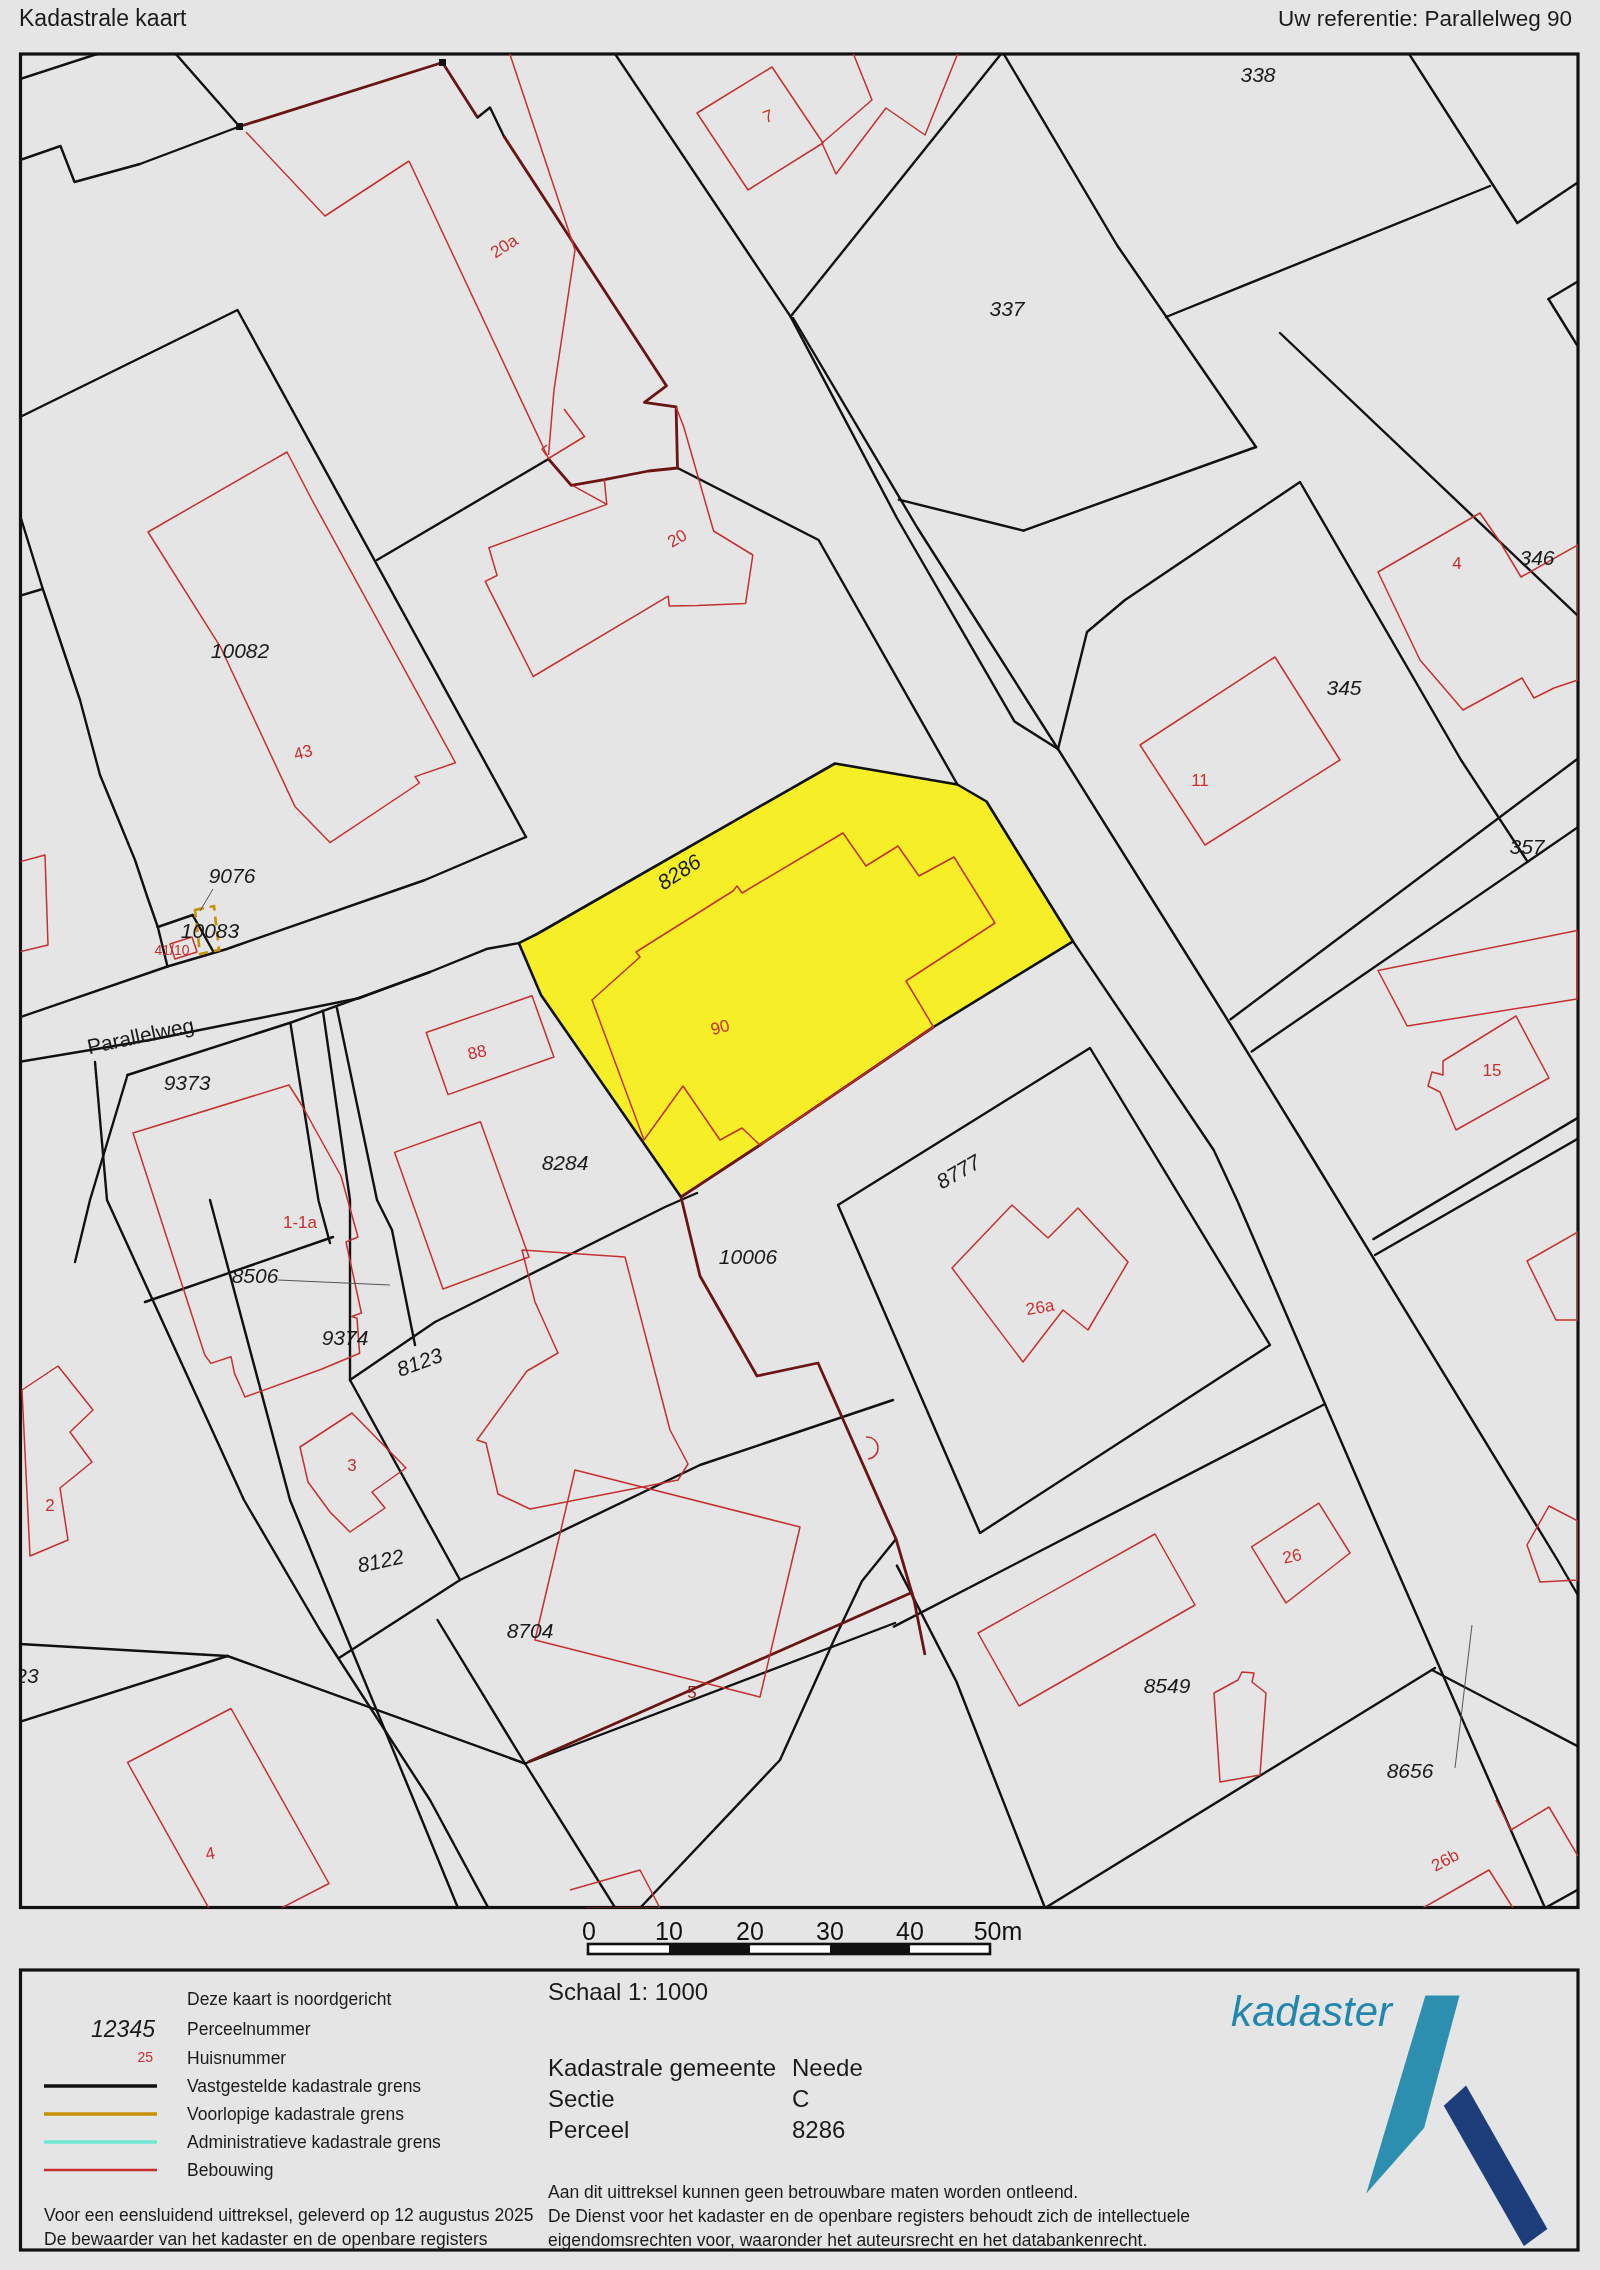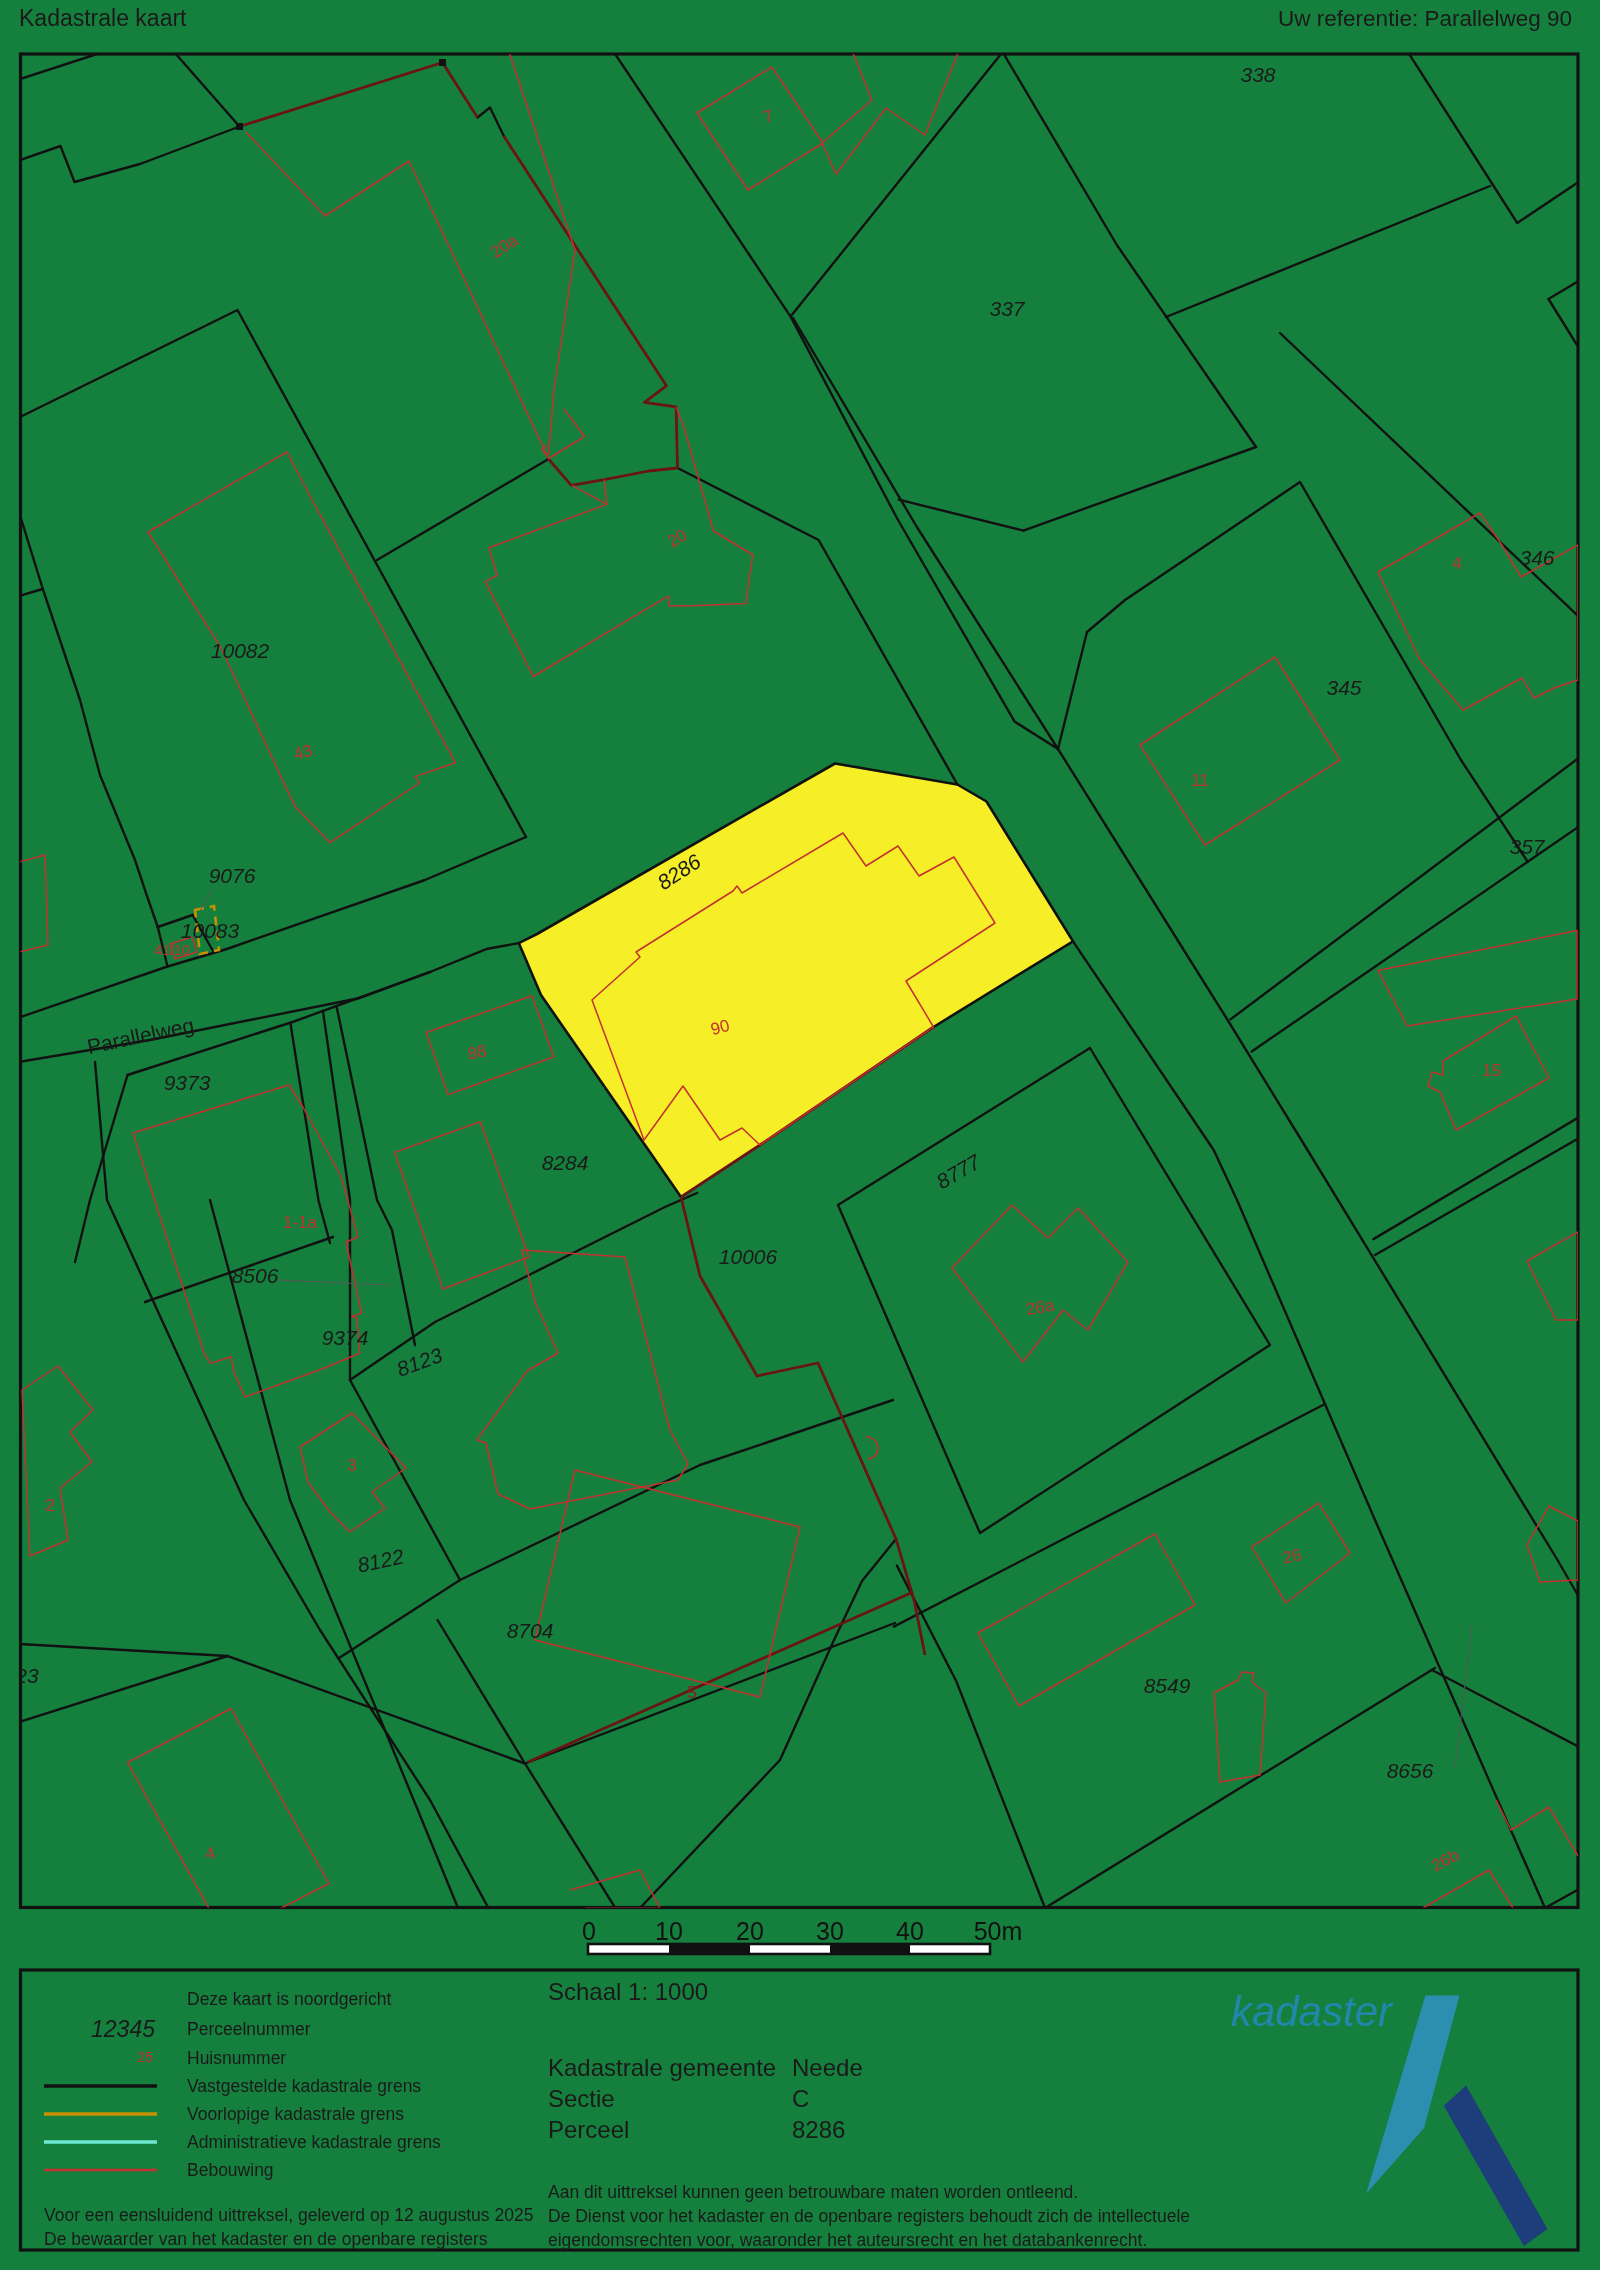--- a/index.html
+++ b/index.html
@@ -1,16 +1,16 @@
 <!DOCTYPE html>
 <html><head>
 <meta charset="utf-8">
 <style>
   html,body{margin:0;padding:0;background:#ffffff;}
-  .page{position:relative;width:1600px;height:2270px;background:#15803d;overflow:hidden;
+  .page{position:relative;width:1600px;height:2270px;background:#e5e5e5;overflow:hidden;
         font-family:"Liberation Sans", sans-serif;}
   svg{position:absolute;left:0;top:0;}
 </style>
 </head>
 <body>
 <div class="page">
 <svg width="1600" height="2270" viewBox="0 0 1600 2270">
   <defs>
     <clipPath id="mapclip">
           <rect x="20.5" y="54" width="1557.5" height="1853.5"></rect>

